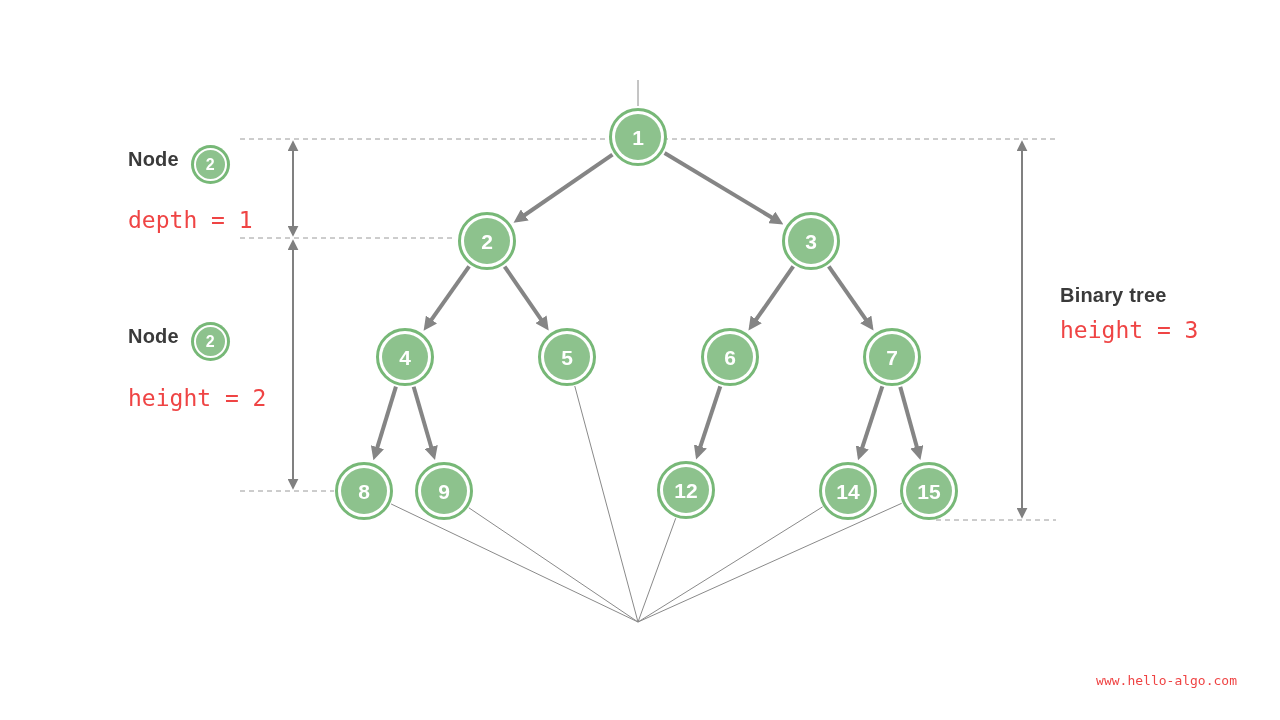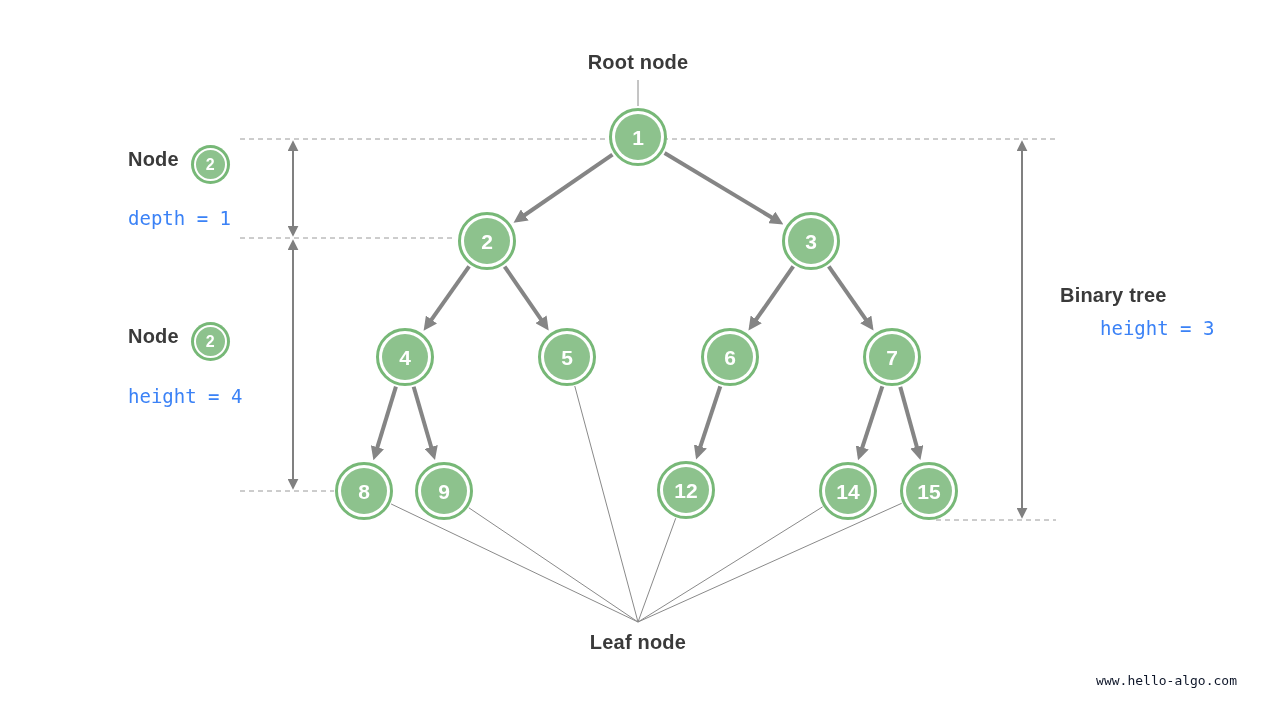--- a/index.html
+++ b/index.html
@@ -3,34 +3,34 @@
 <meta charset="utf-8">
 <style>
   * { margin:0; padding:0; box-sizing:border-box; }
   html,body { width:1280px; height:720px; background:#ffffff; overflow:hidden;
               font-family:"Liberation Sans", sans-serif; }
   #stage { position:relative; width:1280px; height:720px; background:#fff; }
   #tree-svg { position:absolute; left:0; top:0; }
 
   .lbl { position:absolute; color:#3a3a3a; white-space:nowrap; }
   .bold-lbl { font-weight:700; font-size:20px; letter-spacing:0.2px; }
-  .mono-lbl { font-family:"DejaVu Sans Mono", monospace; font-size:19px; color:#3b82f6; }
+  .mono-lbl { font-family:"DejaVu Sans Mono", monospace; font-size:23px; color:#ef4444; }
   .center200 { width:200px; text-align:center; }
 
   .node-caption { display:flex; gap:15px; }
   .badge {
     width:33px; height:33px; border-radius:50%;
     background:#8DC28D; border:2.5px solid #ffffff;
     box-shadow:0 0 0 3px #77B877;
     color:#ffffff; font-weight:700; font-size:16px;
     display:flex; align-items:center; justify-content:center;
   }
   .watermark {
     position:absolute; left:1037px; top:673px; width:200px; text-align:right;
-    font-family:"DejaVu Sans Mono", monospace; font-size:13px; color:#0f172a;
+    font-family:"DejaVu Sans Mono", monospace; font-size:13px; color:#ef4444;
   }
 </style>
 </head>
 <body>
 
 <div id="stage">
 
   <svg id="tree-svg" width="1280" height="720" viewBox="0 0 1280 720">
     <defs>
       <marker id="m-edge" viewBox="0 0 10 10" refX="6.5" refY="5" markerWidth="3.4" markerHeight="3.4" orient="auto-start-reverse">
@@ -130,33 +130,31 @@
           <text x="848" y="491" dy="0.36em" text-anchor="middle" fill="#ffffff" font-size="21" font-weight="700" font-family="&quot;Liberation Sans&quot;, sans-serif">14</text>
         </g>
         <g>
           <circle cx="929" cy="491" r="27.5" fill="#ffffff" stroke="#77B877" stroke-width="3"></circle>
           <circle cx="929" cy="491" r="23" fill="#8DC28D"></circle>
           <text x="929" y="491" dy="0.36em" text-anchor="middle" fill="#ffffff" font-size="21" font-weight="700" font-family="&quot;Liberation Sans&quot;, sans-serif">15</text>
         </g>
       </g>
   </svg>
 
-  <div class="lbl bold-lbl center200" style="left:538px; top:51px;">Root node</div>
 
   <div class="lbl node-caption" style="left:128px; top:148px;">
     <span class="bold-lbl">Node</span>
     <span class="badge">2</span>
   </div>
   <div class="lbl mono-lbl" style="left:128px; top:207px;">depth = 1</div>
 
   <div class="lbl node-caption" style="left:128px; top:325px;">
     <span class="bold-lbl">Node</span>
     <span class="badge">2</span>
   </div>
-  <div class="lbl mono-lbl" style="left:128px; top:385px;">height = 4</div>
+  <div class="lbl mono-lbl" style="left:128px; top:385px;">height = 2</div>
 
   <div class="lbl bold-lbl" style="left:1060px; top:284px;">Binary tree</div>
-  <div class="lbl mono-lbl" style="left:1060px; top:317px;margin-left:40px;">height = 3</div>
+  <div class="lbl mono-lbl" style="left:1060px; top:317px;">height = 3</div>
 
-  <div class="lbl bold-lbl center200" style="left:538px; top:631px;">Leaf node</div>
 
   <div class="watermark">www.hello-algo.com</div>
 </div>
 
 </body></html>

